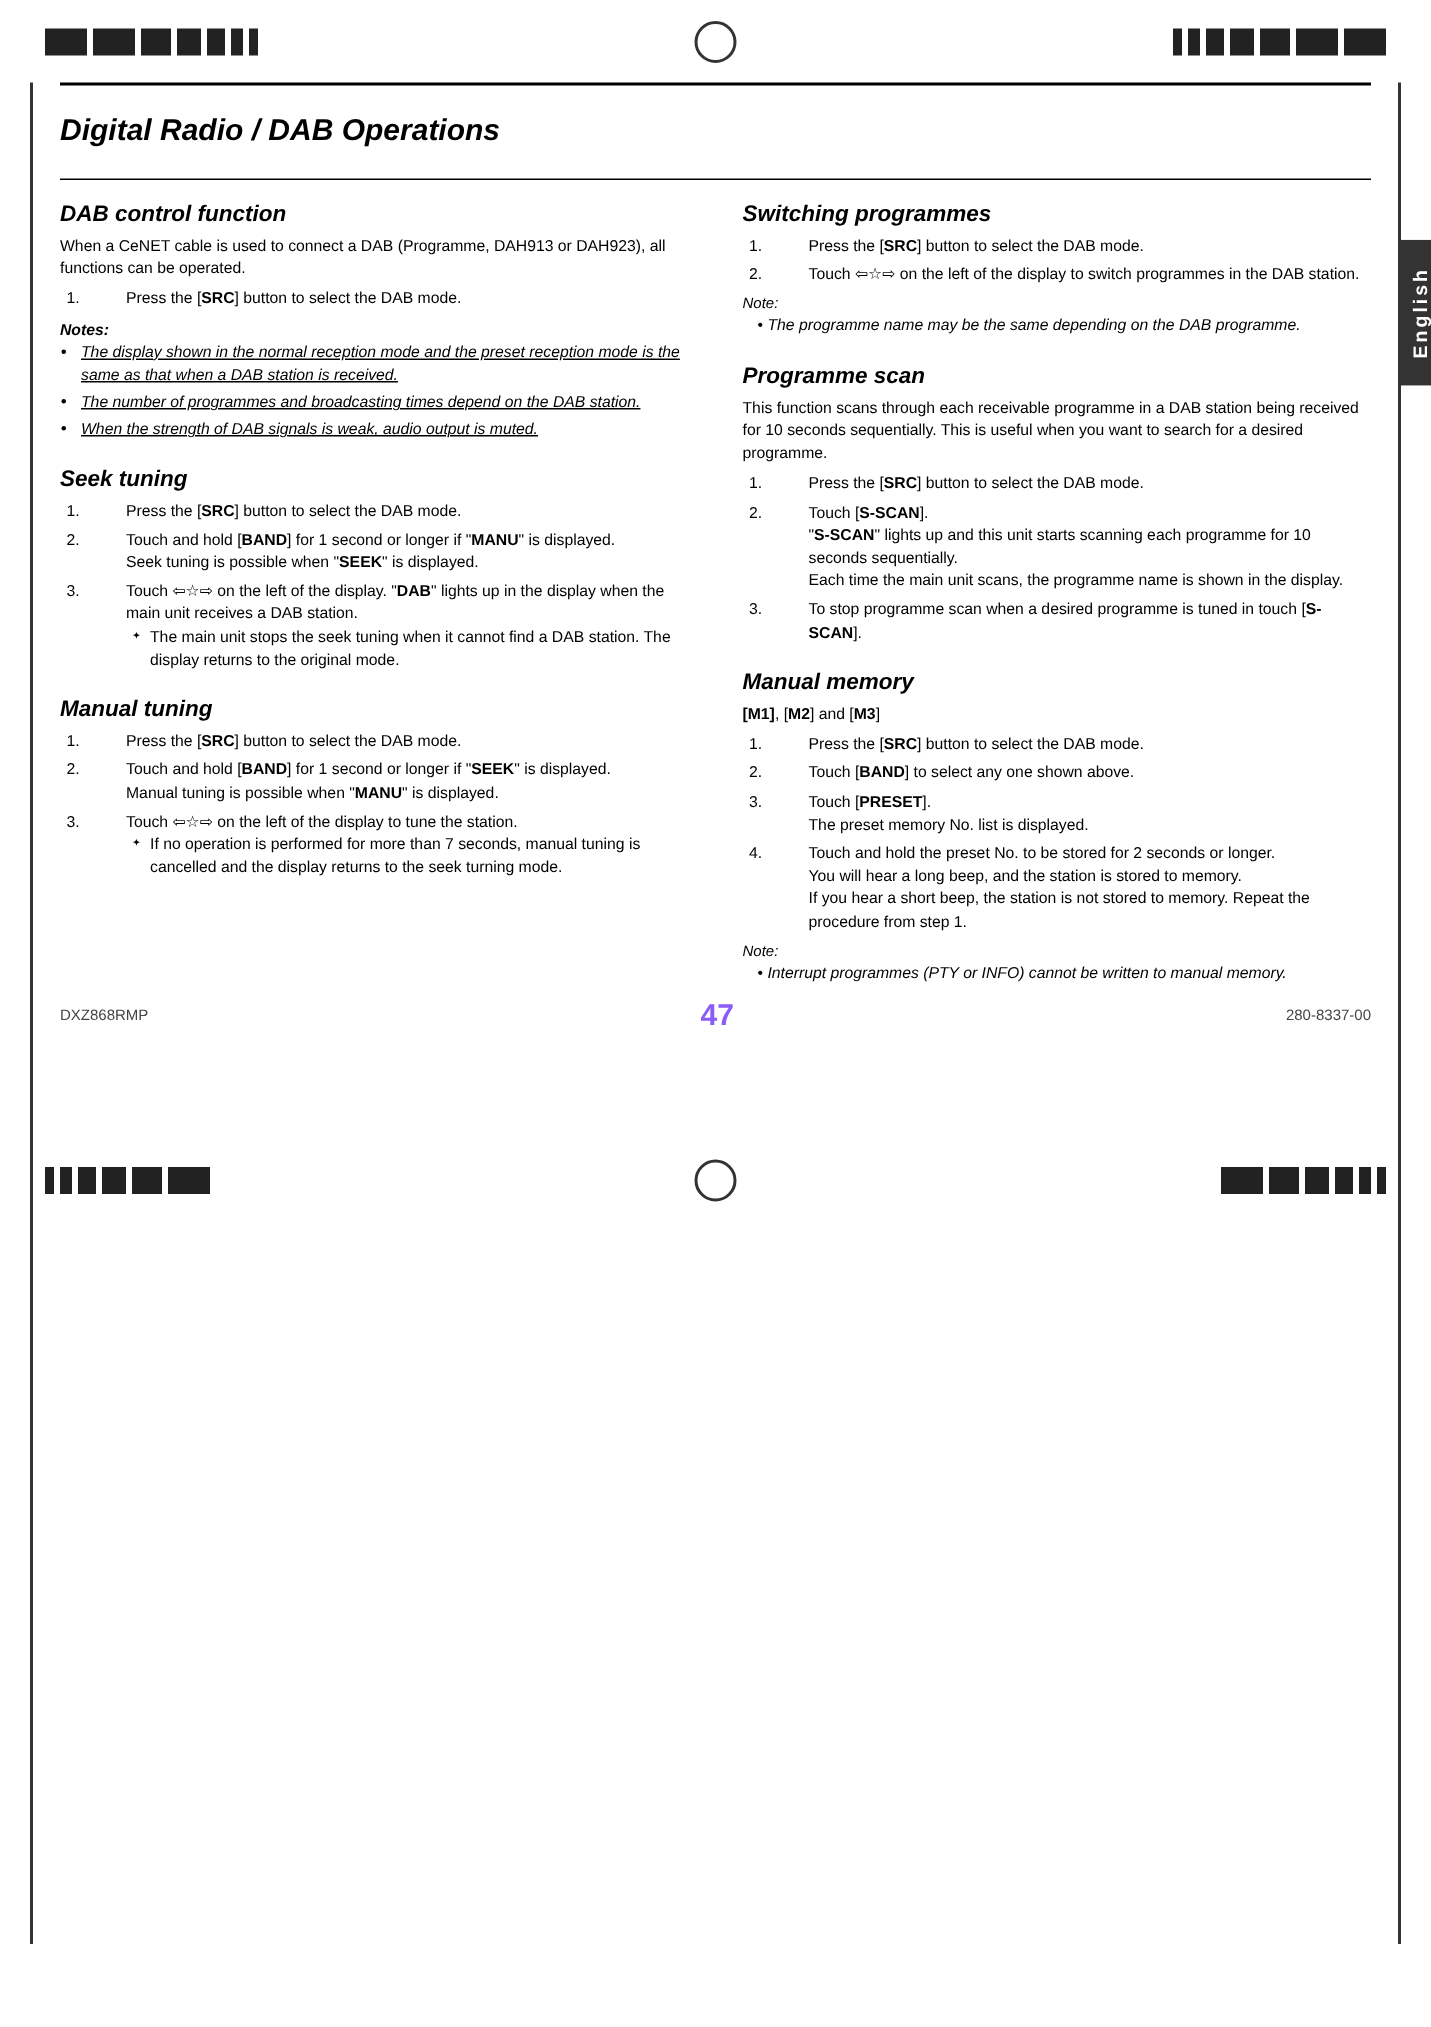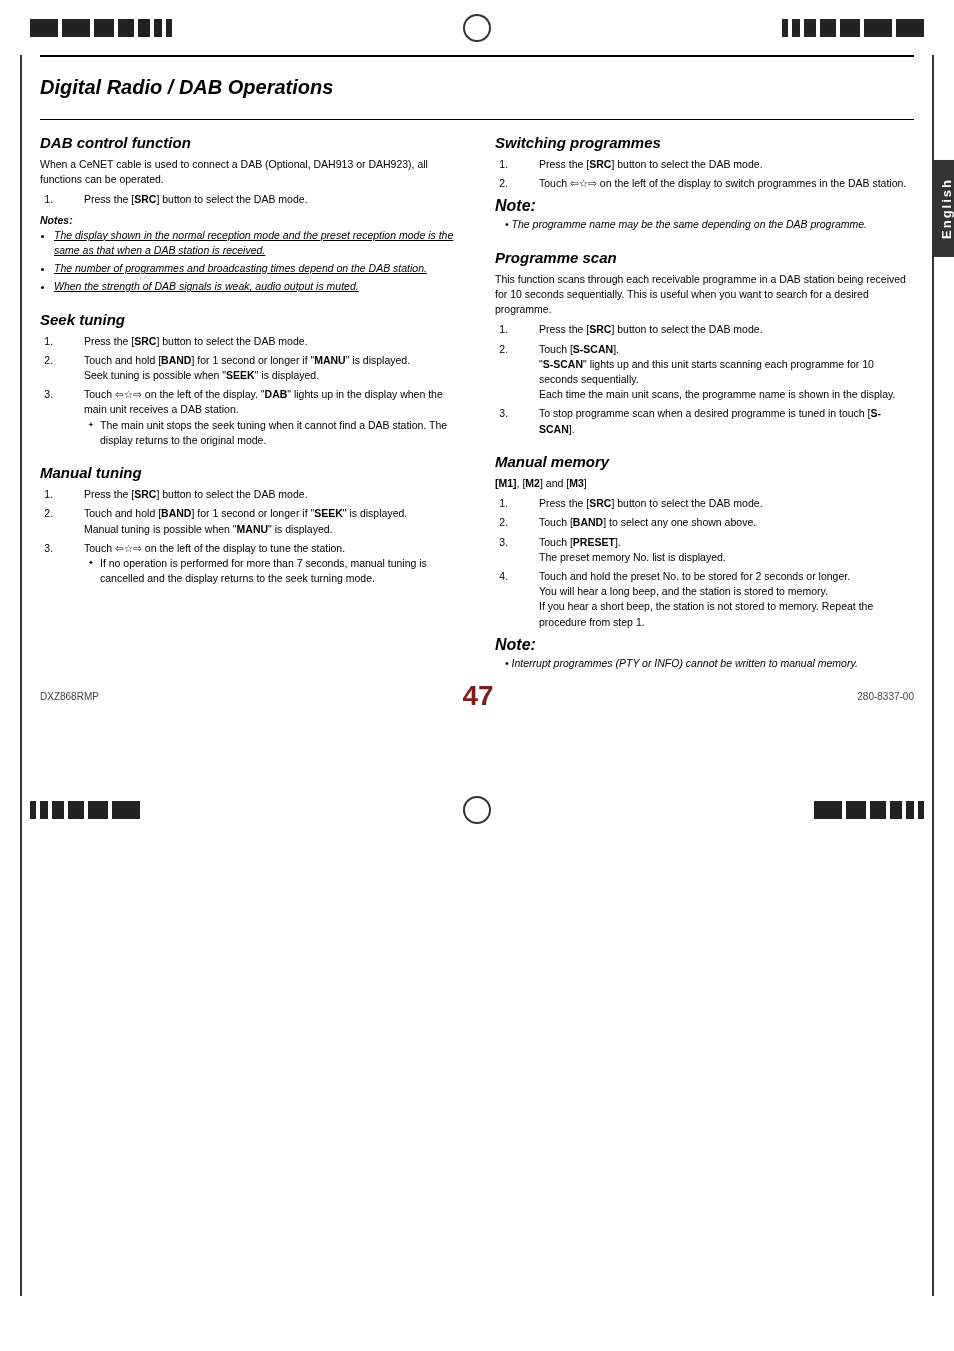--- a/index.html
+++ b/index.html
@@ -136,22 +136,22 @@
     }
     ul.bullets li {
       font-size: 10.5px;
       line-height: 1.45;
       margin-bottom: 3px;
       font-style: italic;
     }
 
     
     .note-label {
-      font-size: 16px;
-      font-weight: bold;
+      font-size: 10px;
+      font-weight: normal;
       font-style: italic;
       margin-bottom: 2px;
     }
     .notes-label {
       font-size: 10.5px;
       font-weight: bold;
       font-style: italic;
       margin-bottom: 2px;
     }
 
@@ -206,23 +206,23 @@
 
     
     .page-footer {
       display: flex;
       justify-content: space-between;
       align-items: center;
       padding: 6px 0 10px 0;
       font-size: 10px;
     }
     .page-num {
-      font-size: 28px;
-      font-weight: bold;
-      color: #7f1d1d;
+      font-size: 20px;
+      font-weight: bold;
+      color: #8b5cf6;
     }
     .model-num {
       font-size: 10px;
       color: #444;
     }
     .doc-num {
       font-size: 10px;
       color: #444;
     }
 
@@ -277,21 +277,21 @@
 
   <div class="top-rule"></div>
 
   <div class="page-title">Digital Radio / DAB Operations</div>
 
   <div class="two-col">
 
     <div class="col-left">
 
       <div class="section-title">DAB control function</div>
-      <p class="para">When a CeNET cable is used to connect a DAB (Optional, DAH913 or DAH923), all functions can be operated.</p>
+      <p class="para">When a CeNET cable is used to connect a DAB (Programme, DAH913 or DAH923), all functions can be operated.</p>
 
       <ol class="steps">
         <li>Press the [<b>SRC</b>] button to select the DAB mode.</li>
       </ol>
       <div class="notes-label"><em>Notes:</em></div>
       <ul class="bullets">
         <li>The display shown in the normal reception mode and the preset reception mode is the same as that when a DAB station is received.</li>
         <li>The number of programmes and broadcasting times depend on the DAB station.</li>
         <li>When the strength of DAB signals is weak, audio output is muted.</li>
       </ul>

